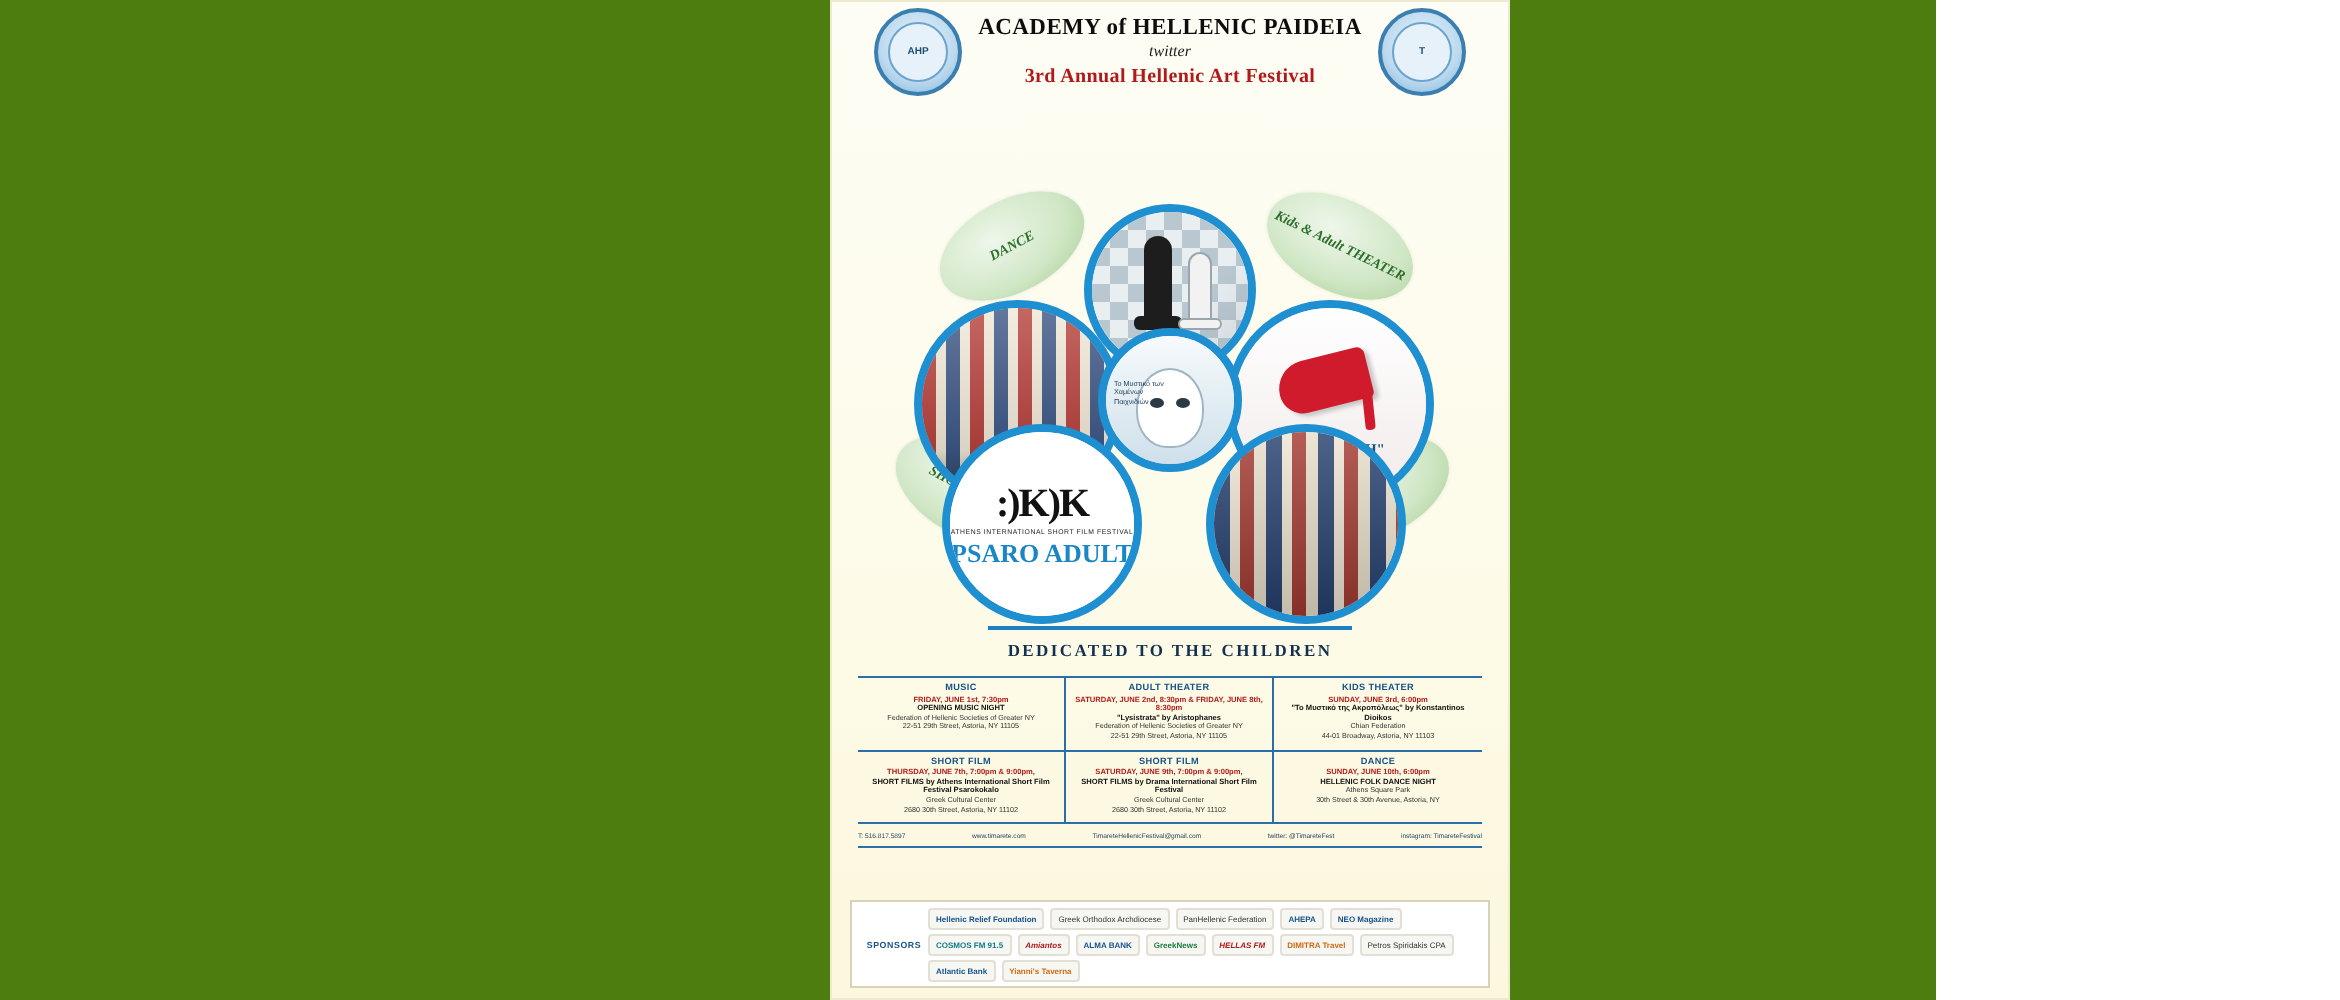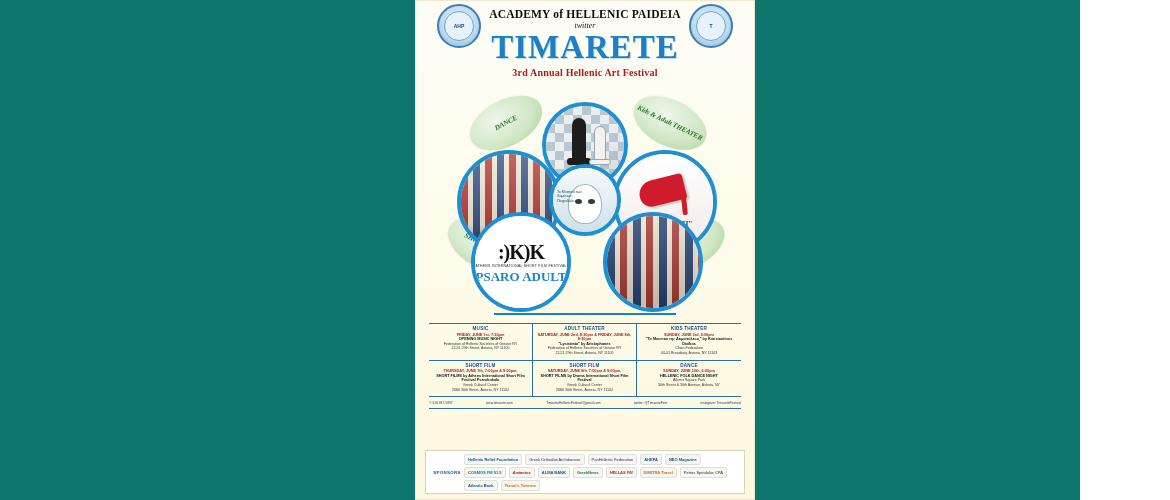--- a/index.html
+++ b/index.html
@@ -8,23 +8,23 @@
     background: #ffffff;
   }
   body {
     width: 1170px;
     height: 500px;
     overflow: hidden;
     font-family: "Liberation Sans", sans-serif;
   }
   .stage {
     position: relative;
-    width: 1080px;
+    width: 968px;
     height: 500px;
-    background: #0f766e;
+    background: #4d7c0f;
   }
   
   .poster {
     position: absolute;
     left: 415px;
     top: 0px;
     width: 340px;
     height: 500px;
     background: linear-gradient(180deg, #fdfdf5 0%, #fdfbe9 55%, #fcf7dd 100%);
     overflow: hidden;
@@ -478,21 +478,20 @@
 
     <div class="header">
       <div class="seal left">
         <div class="inner">AHP</div>
       </div>
       <div class="seal right">
         <div class="inner">T</div>
       </div>
       <div class="academy-line">ACADEMY of HELLENIC PAIDEIA</div>
       <div class="presents">twitter</div>
-      <div class="timarete">TIMARETE</div>
       <div class="subtitle">3rd Annual Hellenic Art Festival</div>
     </div>
 
     <div class="art">
 
       <div class="petal p1 petal-label">DANCE</div>
       <div class="petal p2 petal-label">Kids &amp; Adult THEATER</div>
       <div class="petal p3 petal-label">SHORT FILM</div>
       <div class="petal p4 petal-label">MUSIC</div>
 
@@ -531,20 +530,21 @@
 
       <div class="circle c-center">
         <div class="mask">
           <div class="face"></div>
           <div class="lbl">Το Μυστικό των Χαμένων Παιχνιδιών</div>
         </div>
       </div>
     </div>
 
     <div class="rule"></div>
+    <div class="dedicated">DEDICATED TO THE CHILDREN</div>
 
     <div class="program">
       <div class="cell">
         <div class="cat">MUSIC</div>
         <div class="when">FRIDAY, JUNE 1st, 7:30pm</div>
         <div class="title">OPENING MUSIC NIGHT</div>
         <div class="venue">Federation of Hellenic Societies of Greater NY</div>
         <div class="venue">22-51 29th Street, Astoria, NY 11105</div>
       </div>
       <div class="cell">

